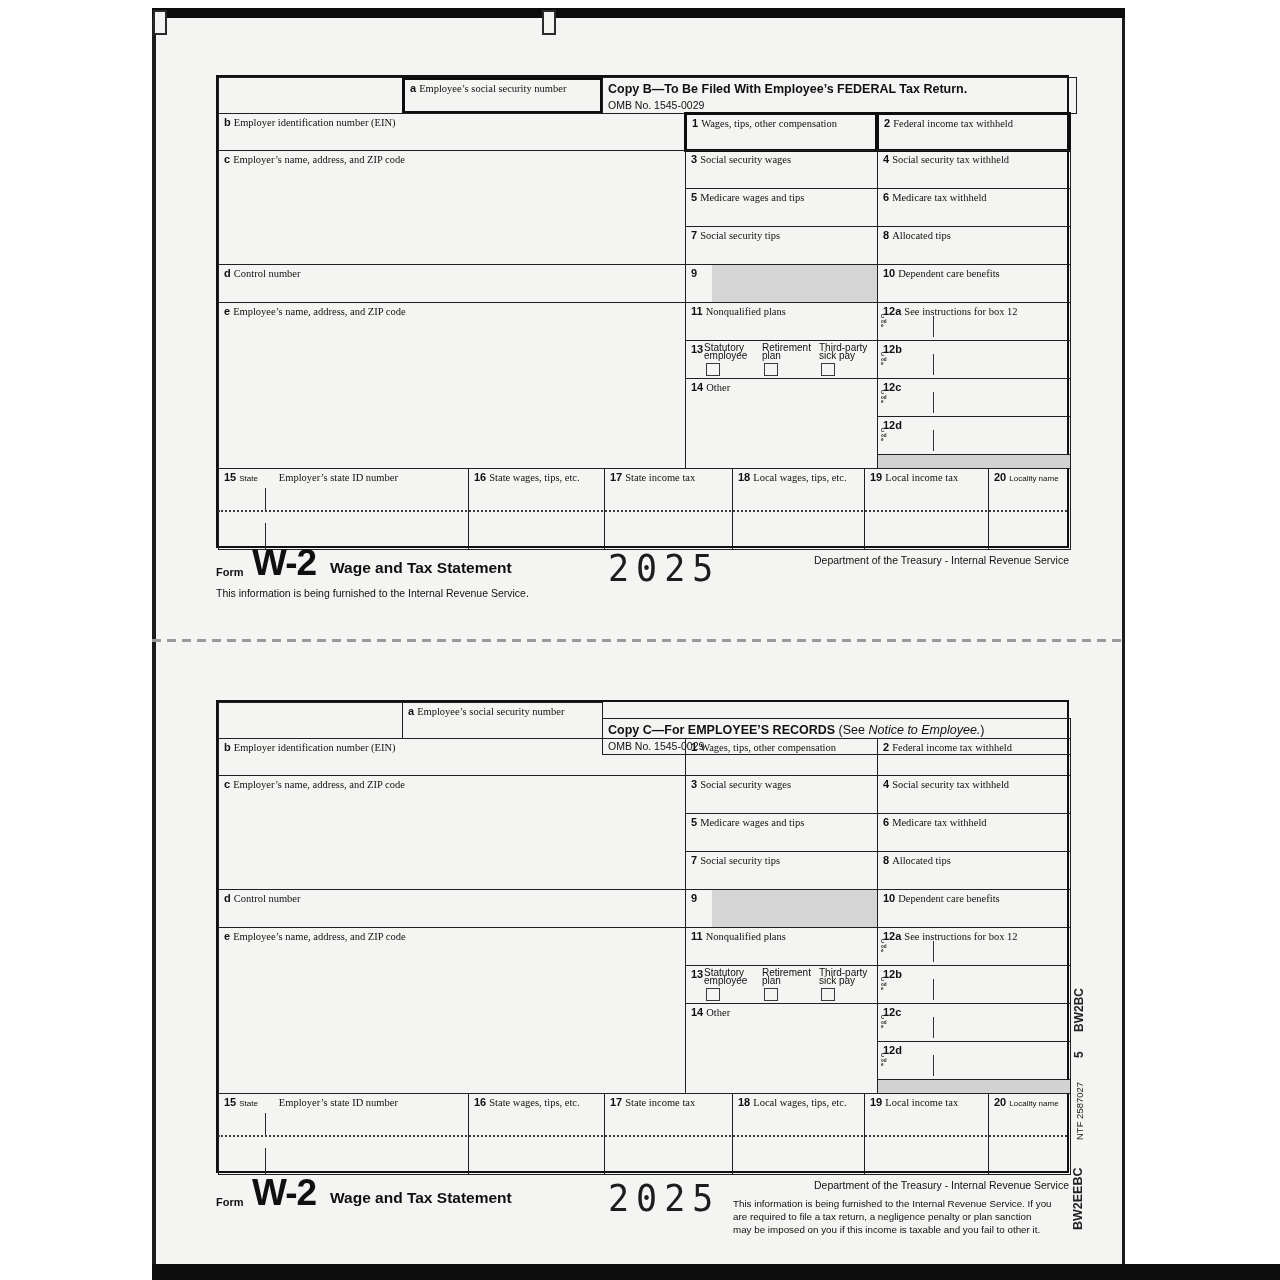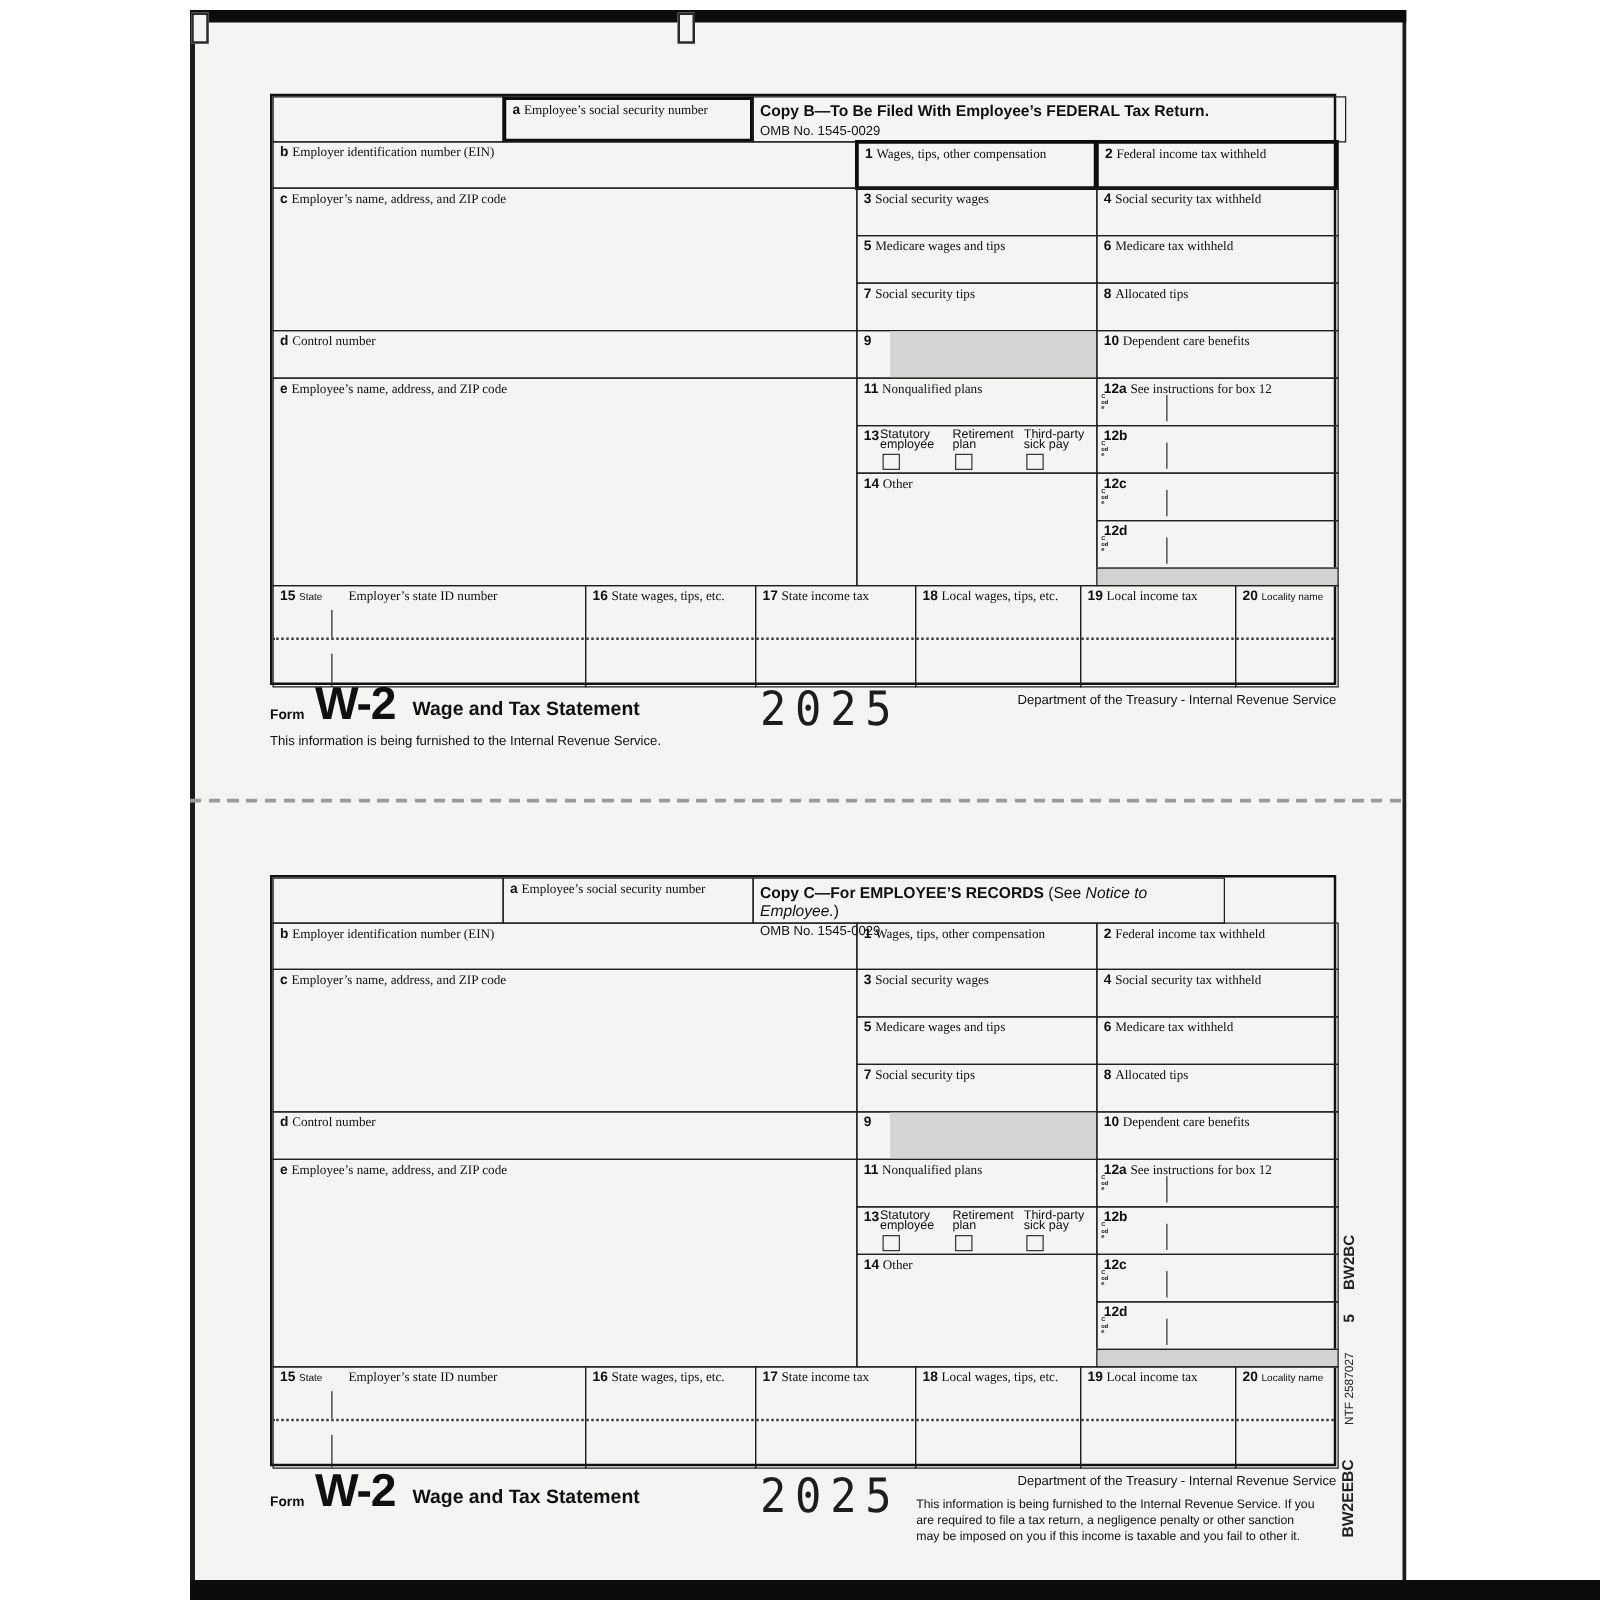--- a/index.html
+++ b/index.html
@@ -174,21 +174,21 @@
 <div class="ftr-name" style="left:330px;top:559px;">Wage and Tax Statement</div>
 <div class="ftr-year" style="left:608px;top:548px;">2025</div>
 <div class="ftr-dept" style="left:669px;top:554px;">Department of the Treasury - Internal Revenue Service</div>
 <div class="ftr-note" style="left:216px;top:587px;">This information is being furnished to the Internal Revenue Service.</div>
 
 <div class="form" style="top:700px;">
   <div class="cell" style="left:0;top:0;width:185px;height:37px;"></div>
   <div class="cell" style="left:184px;top:0;width:201px;height:37px;">
     <span class="n">a</span><span class="lt">Employee’s social security number</span>
   </div>
-  <div class="cell" style="left:384px;top:0;width:378px;height:37px;">
+  <div class="cell" style="left:384px;top:16px;width:469px;height:37px;">
     <div class="hdrtitle">
       <span class="nb">Copy C—For EMPLOYEE’S RECORDS</span>
       <span style="font-weight:normal;"> <span>(See</span> <span class="it">Notice to Employee.</span><span>)</span></span>
     </div>
     <div class="omb">OMB No. 1545-0029</div>
   </div>
 
   <div class="cell" style="left:0;top:36px;width:468px;height:38px;">
     <span class="n">b</span><span class="lt">Employer identification number (EIN)</span>
   </div>
@@ -299,20 +299,20 @@
   <div class="dotrow"></div>
 </div>
 
 <div class="ftr-form" style="left:216px;top:1196px;">Form</div>
 <div class="ftr-w2" style="left:252px;top:1176px;">W-2</div>
 <div class="ftr-name" style="left:330px;top:1189px;">Wage and Tax Statement</div>
 <div class="ftr-year" style="left:608px;top:1178px;">2025</div>
 <div class="ftr-dept" style="left:669px;top:1179px;">Department of the Treasury - Internal Revenue Service</div>
 <div class="fine" style="left:733px;top:1198px;">
   <span>This information is being furnished to the Internal Revenue Service. If you</span><br>
-  <span>are required to file a tax return, a negligence penalty or other sanction</span><br>
+  <span>are required to file a tax return, a negligence penalty or plan sanction</span><br>
   <span>may be imposed on you if this income is taxable and you fail to other it.</span>
 </div>
 
 <div class="vt" style="left:1072px;top:986px;height:46px;font-size:12px;font-weight:bold;">BW2BC</div>
 <div class="vt" style="left:1072px;top:1042px;height:16px;font-size:12px;font-weight:bold;">5</div>
 <div class="vt" style="left:1074px;top:1074px;height:66px;font-size:9.5px;">NTF 2587027</div>
 <div class="vt" style="left:1071px;top:1156px;height:74px;font-size:12.5px;font-weight:bold;">BW2EEBC</div>
 
 </body></html>

